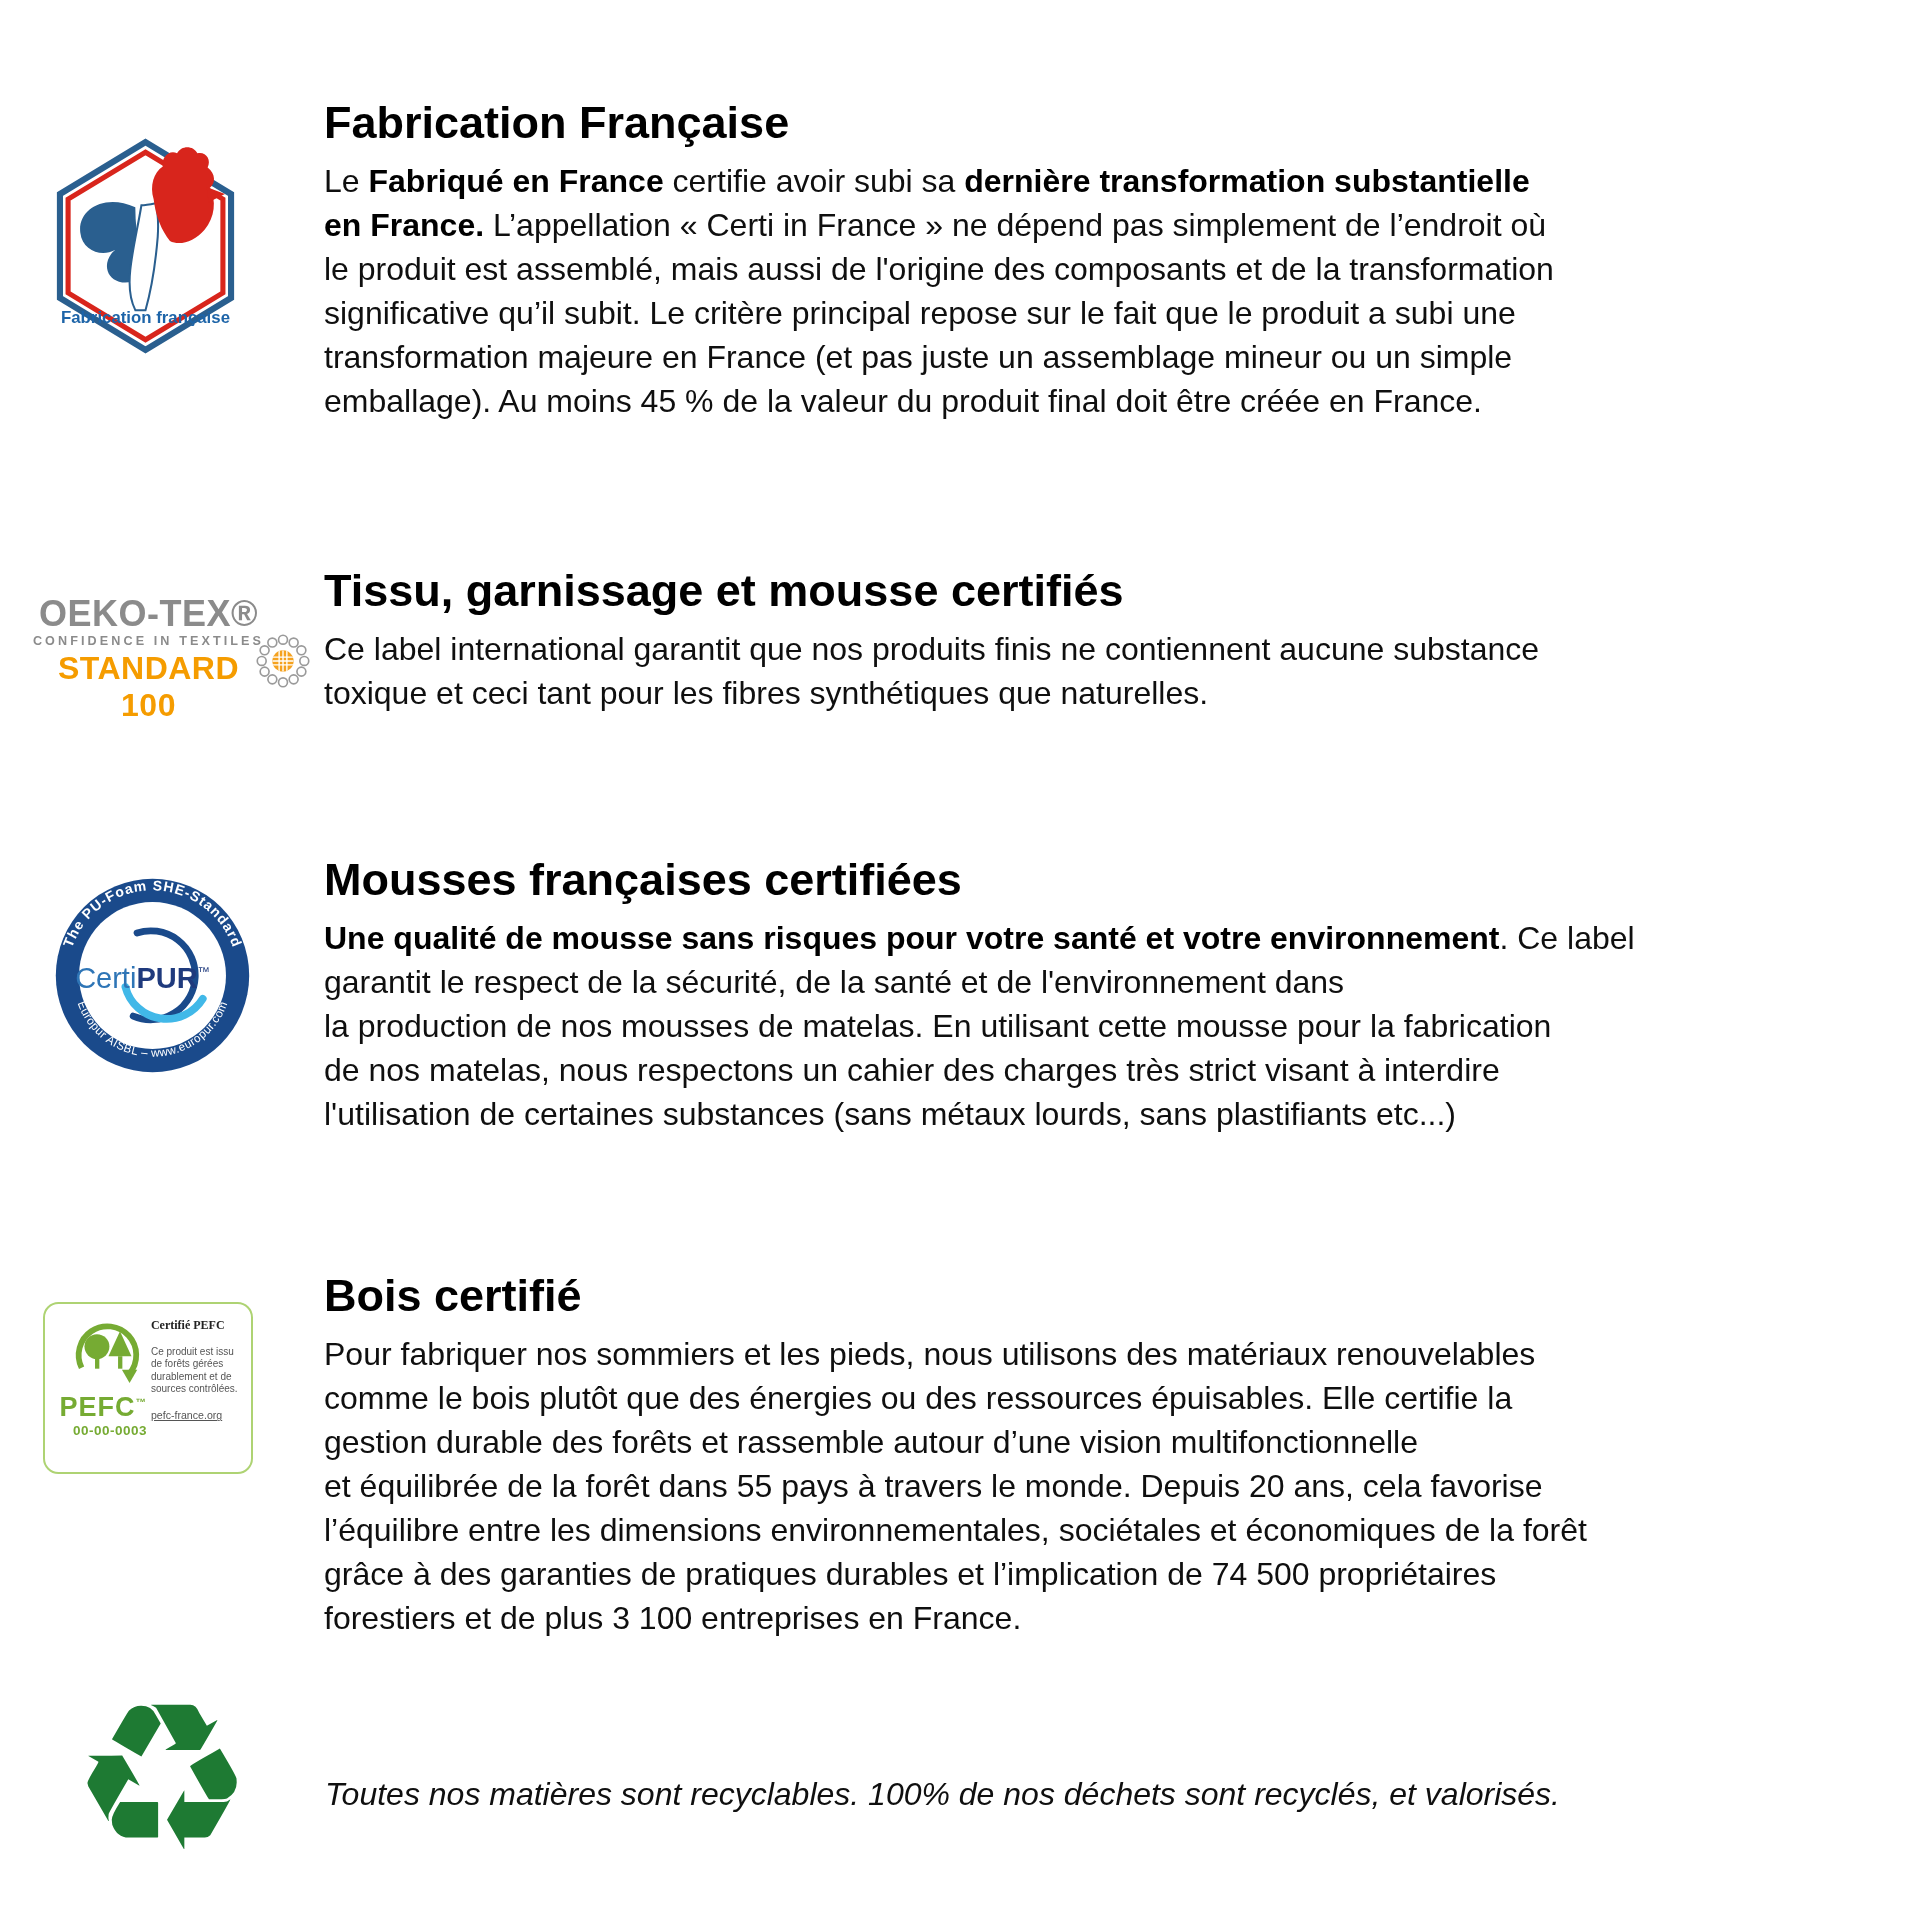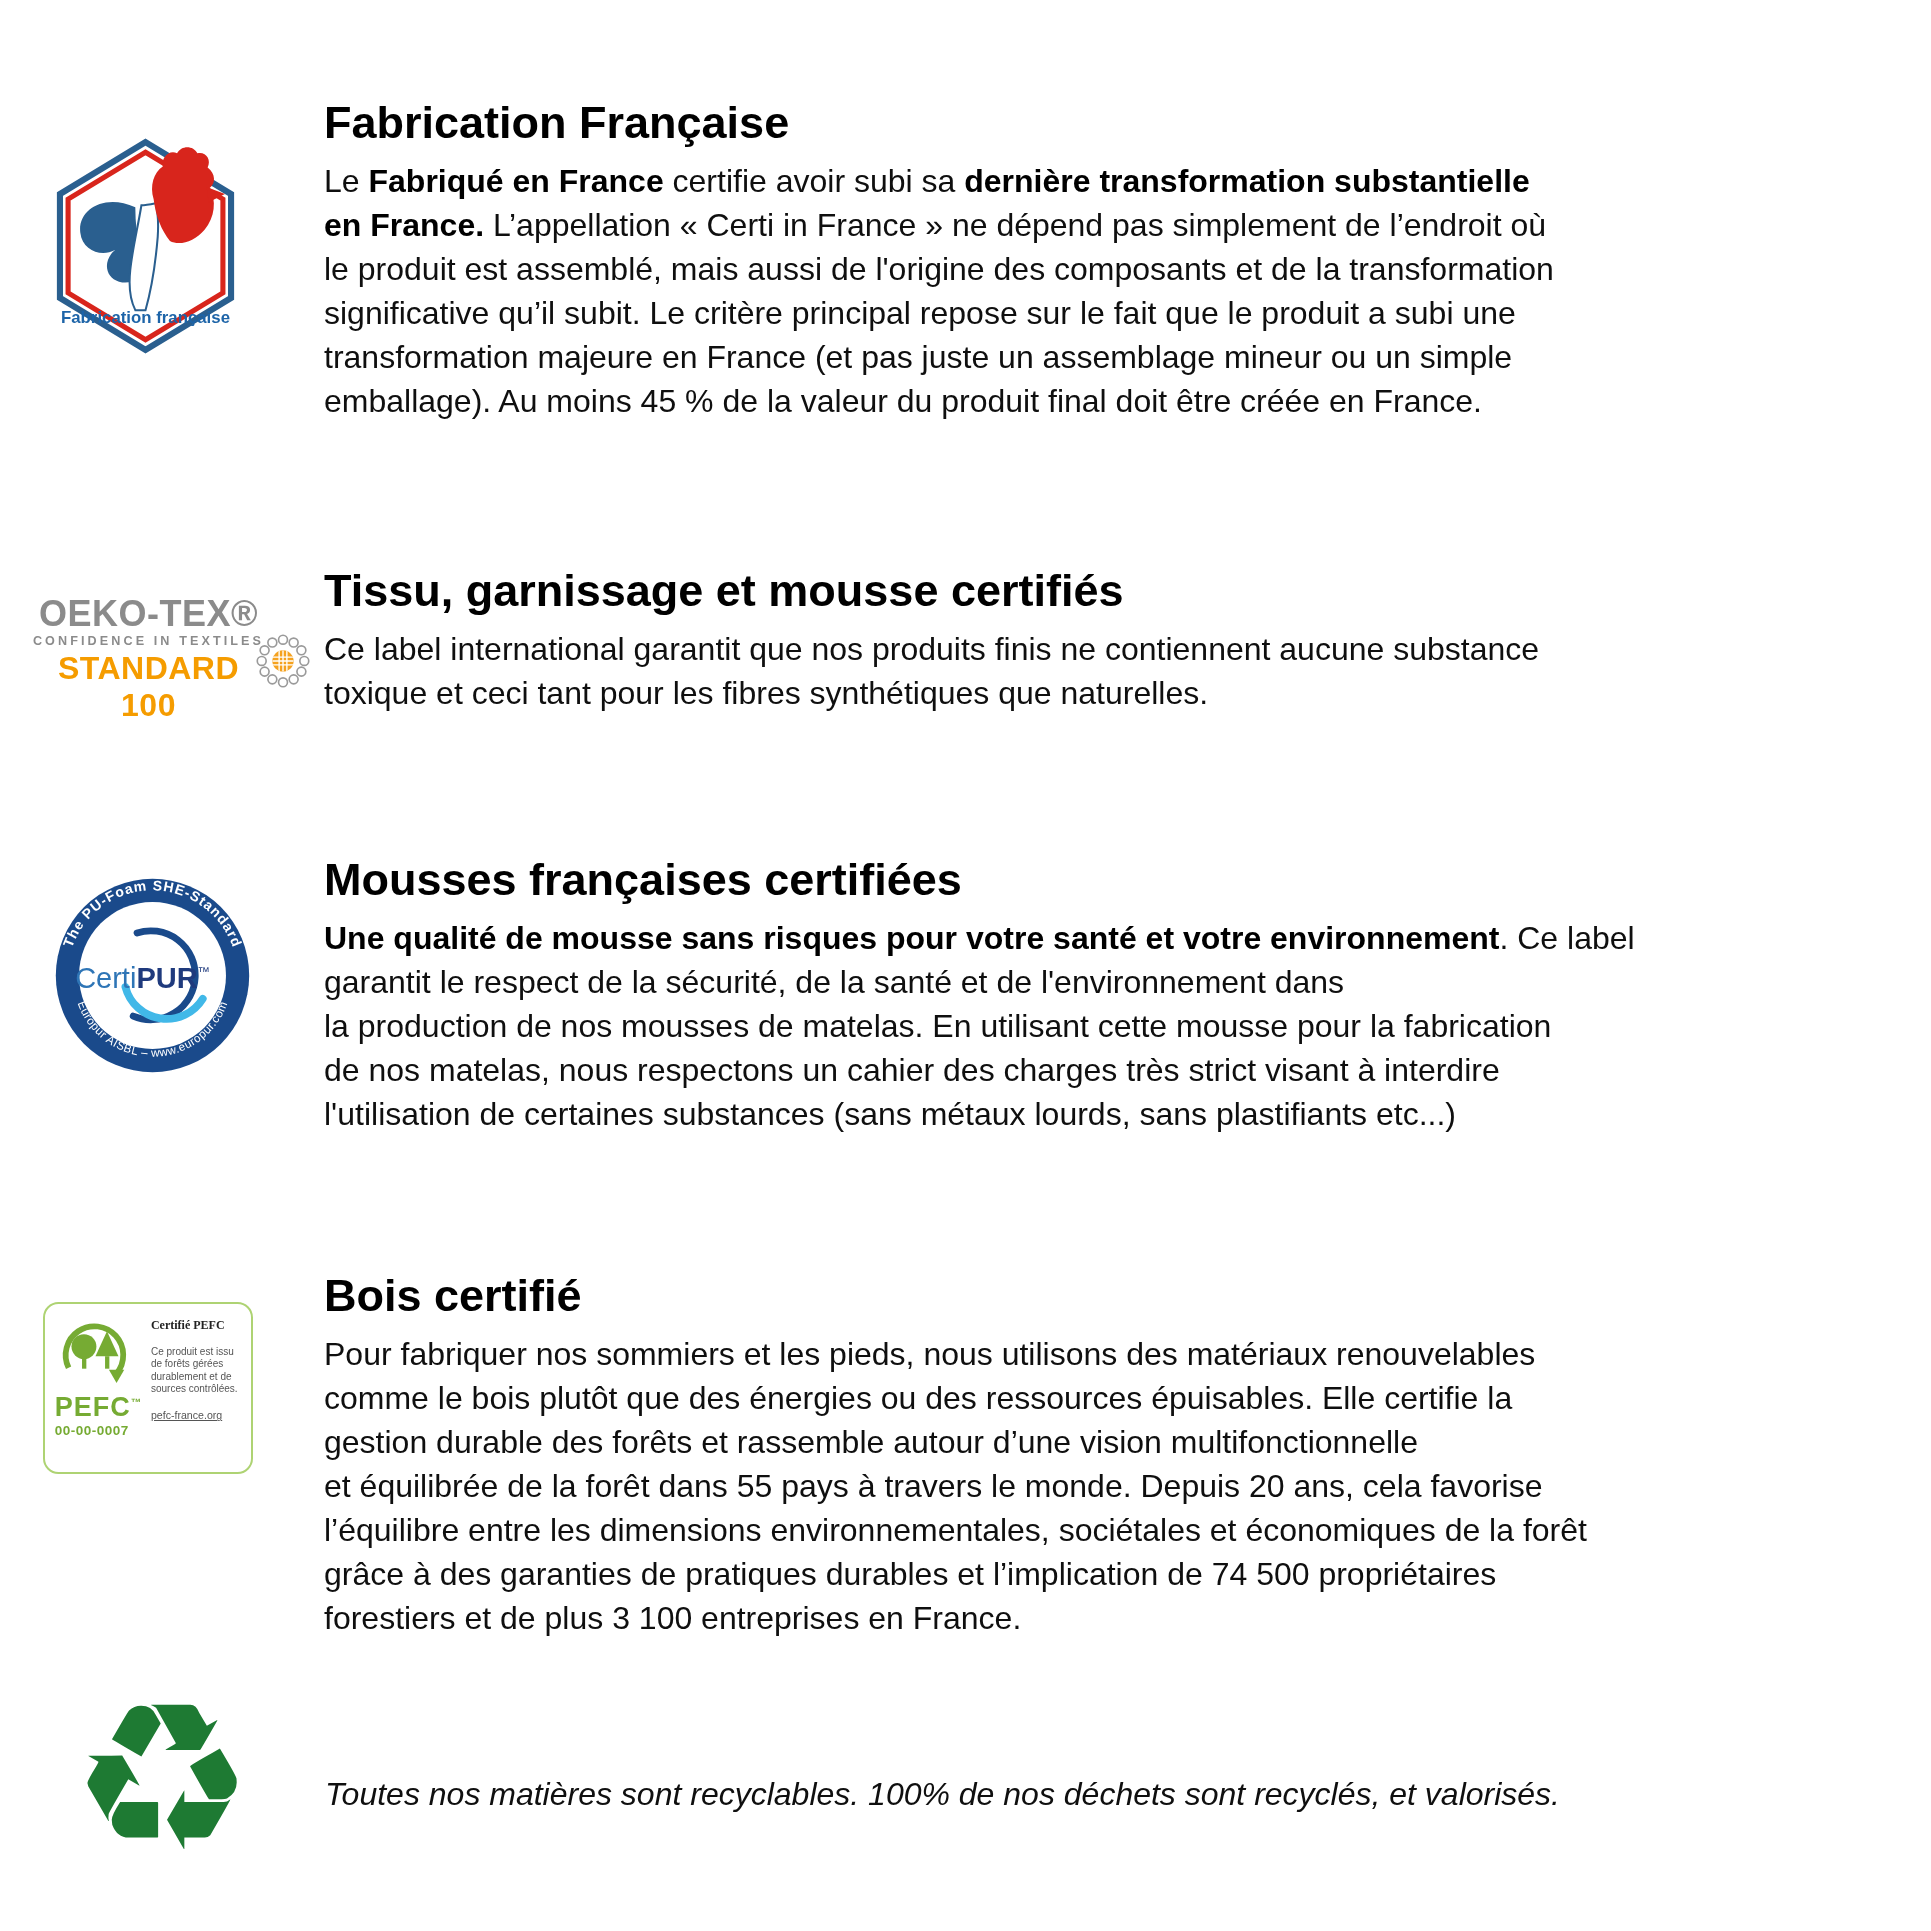--- a/index.html
+++ b/index.html
@@ -25,21 +25,21 @@
   .oeko-std{font-size:32px;font-weight:700;color:#f59c00;letter-spacing:0.5px;line-height:37px;}
   .oeko-flower{position:absolute;left:224px;top:35px;}
 
   
   .logo-certipur{position:absolute;left:50px;top:19.3px;width:205px;height:205px;}
 
   
   .logo-pefc{position:absolute;left:43px;top:32px;width:210px;height:172px;
     box-sizing:border-box;border:2.9px solid #aed373;border-radius:15.4px;background:#fff;
     display:flex;padding:9.7px 7.7px 7.7px 9.7px;}
-  .pefc-left{width:97px;text-align:left;}
+  .pefc-left{width:97px;text-align:right;}
   .pefc-brand{font-size:27px;font-weight:700;color:#76ab33;line-height:27px;letter-spacing:1px;}
   .pefc-brand sup{font-size:10.6px;}
   .pefc-code{font-size:13.5px;font-weight:700;color:#76ab33;line-height:19.3px;letter-spacing:0.5px;}
   .pefc-right{width:97px;padding-left:3.9px;text-align:left;}
   .pefc-cert{font-size:12px;font-weight:700;color:#222;line-height:14.5px;margin-top:3.9px;font-family:Liberation Serif, serif;}
   .pefc-desc{font-size:10px;color:#555;line-height:12.6px;margin-top:13.5px;}
   .pefc-url{font-size:10.6px;color:#555;margin-top:13.5px;text-decoration:underline;}
 
   
   .logo-recycle{position:absolute;left:56px;top:3.9px;width:212px;height:212px;
@@ -161,21 +161,21 @@
       <div class="pefc-left">
         <svg width="79" height="71" viewBox="0 0 82 74" aria-hidden="true">
           <path d="M14,56 A 30,30 0 1 1 64,62" fill="none" stroke="#76ab33" stroke-width="6"></path>
           <polygon points="64,72 56,58 72,58" fill="#76ab33"></polygon>
           <circle cx="30" cy="34" r="13" fill="#76ab33"></circle>
           <rect x="28" y="44" width="4.5" height="13" fill="#76ab33"></rect>
           <polygon points="54,18 66,44 42,44" fill="#76ab33"></polygon>
           <rect x="52" y="44" width="4.5" height="13" fill="#76ab33"></rect>
         </svg>
         <div class="pefc-brand"><span>PEFC</span><sup>™</sup></div>
-        <div class="pefc-code">00-00-0007</div>
+        <div class="pefc-code">00-00-0003</div>
       </div>
       <div class="pefc-right">
         <div class="pefc-cert">Certifié PEFC</div>
         <div class="pefc-desc">Ce produit est issu de forêts gérées durablement et de sources contrôlées.</div>
         <div class="pefc-url">pefc-france.org</div>
       </div>
     </div>
     <div class="text-col">
       <div class="heading">Bois certifié</div>
       <div class="lines">

